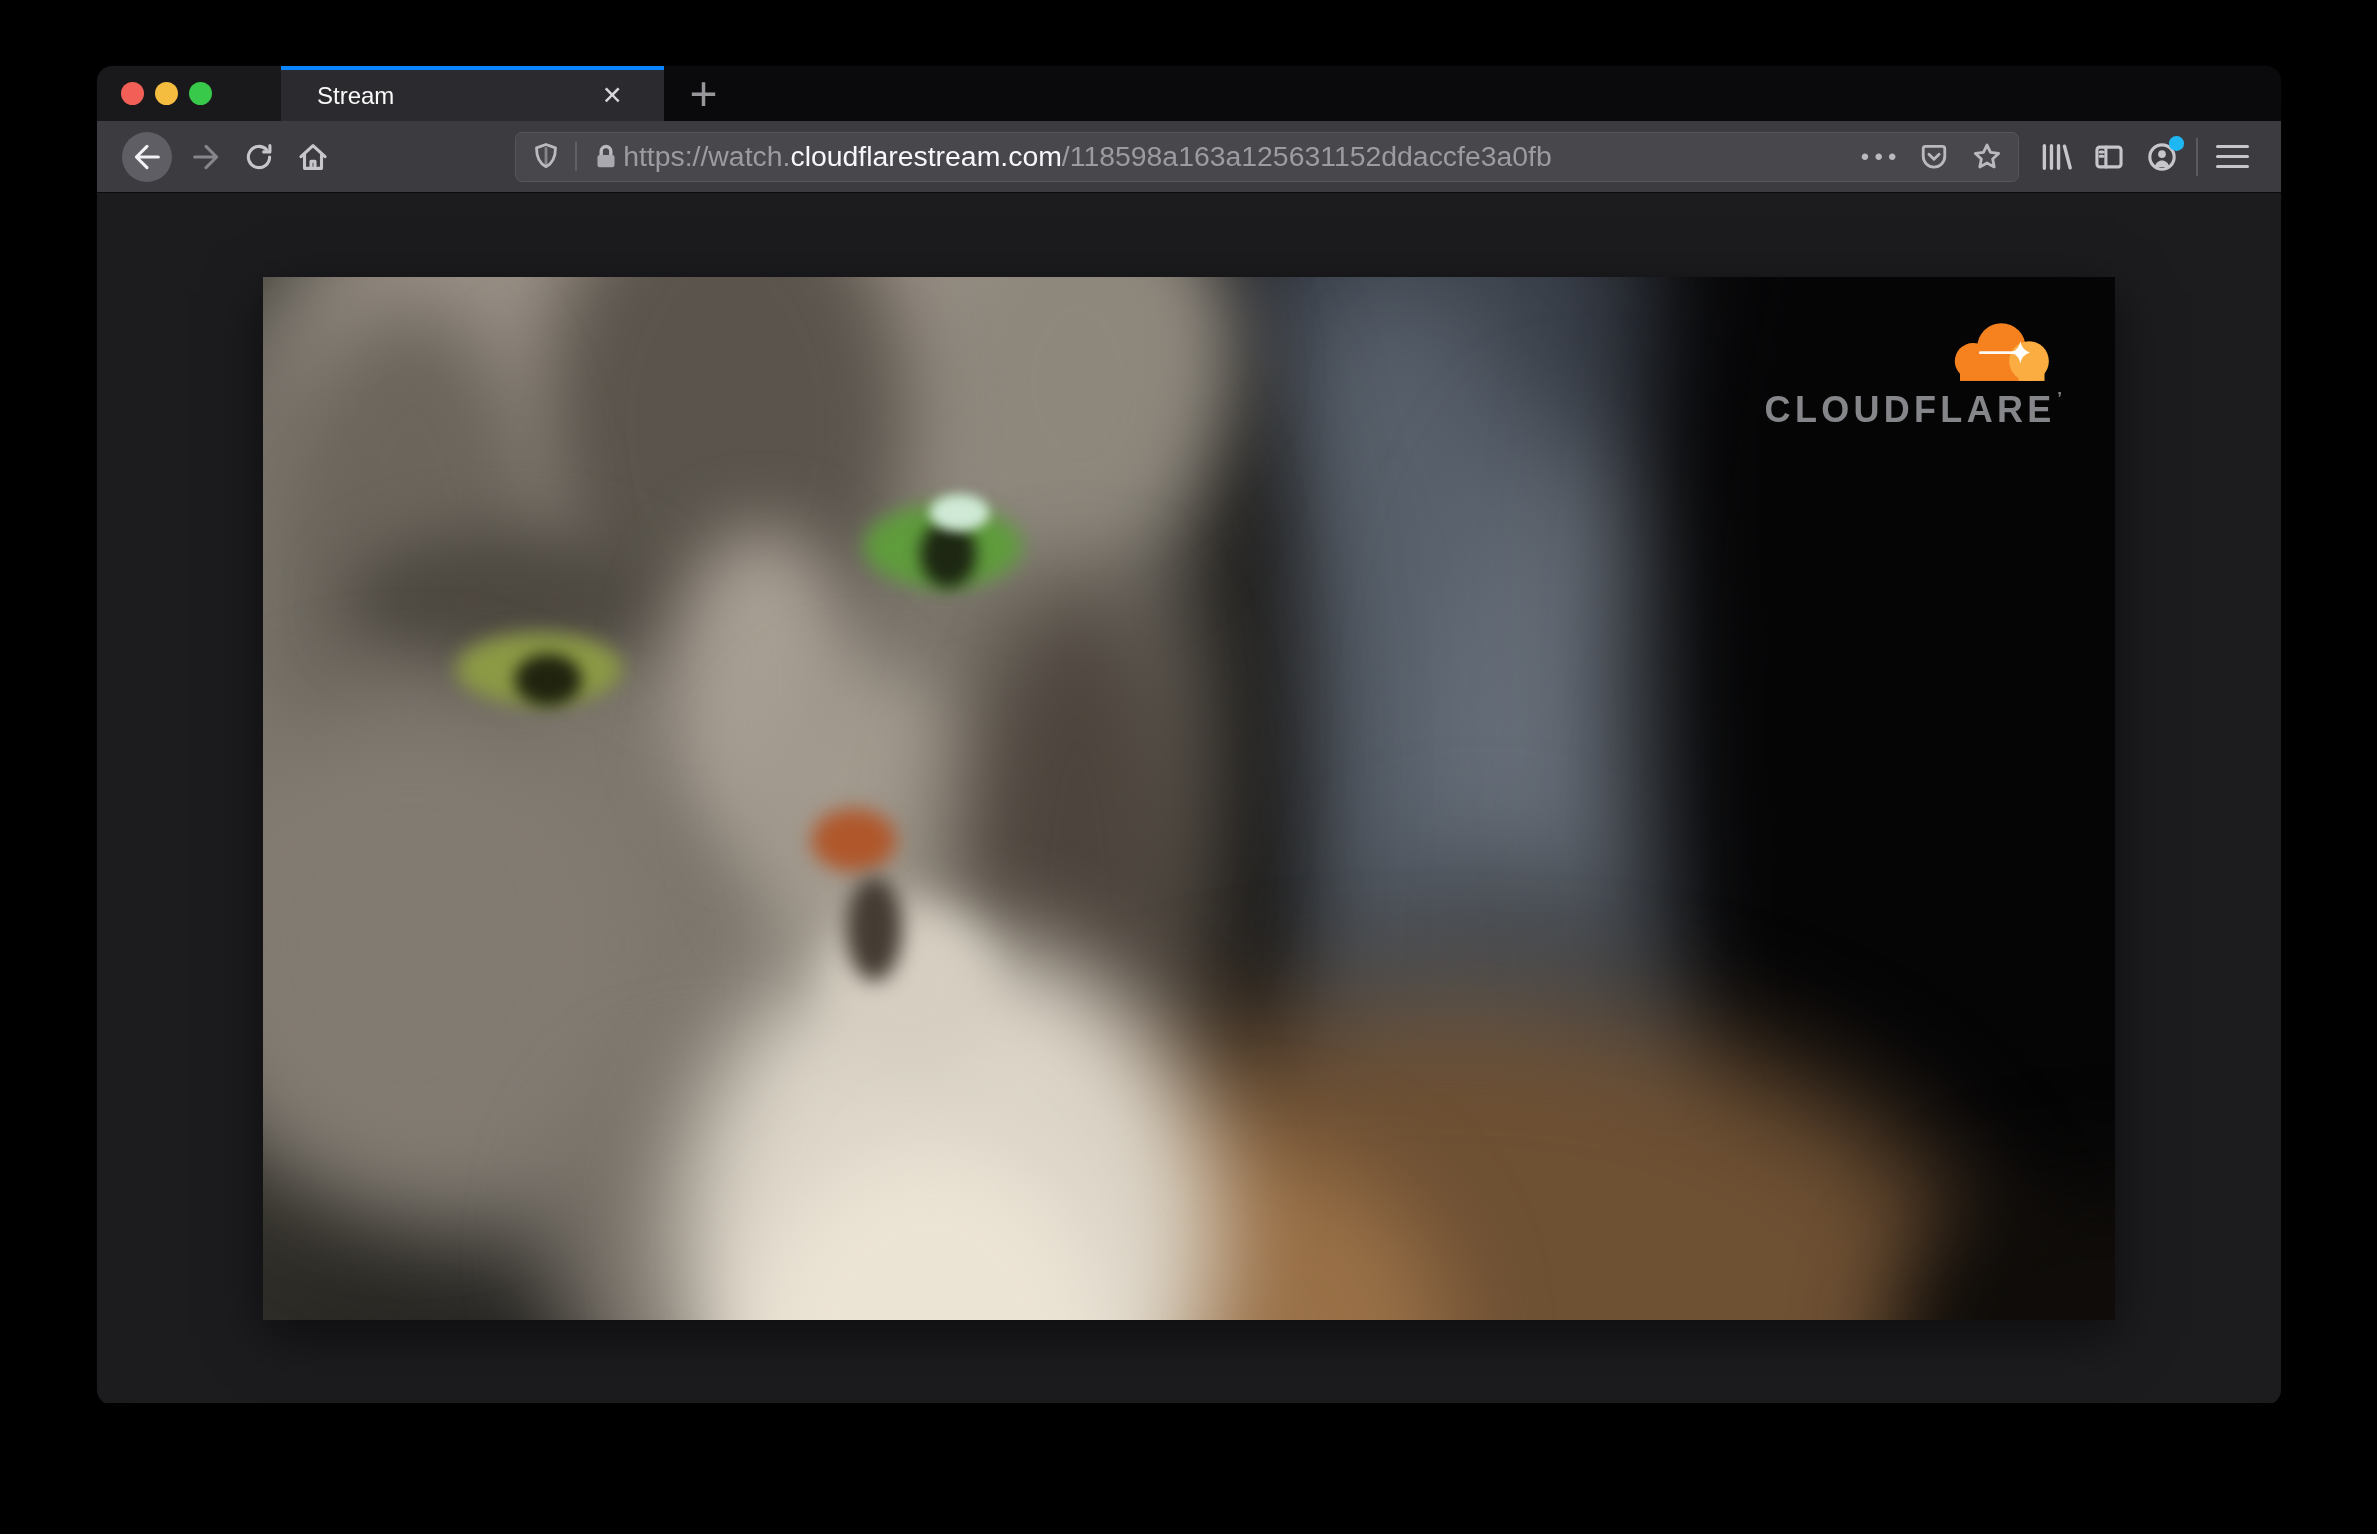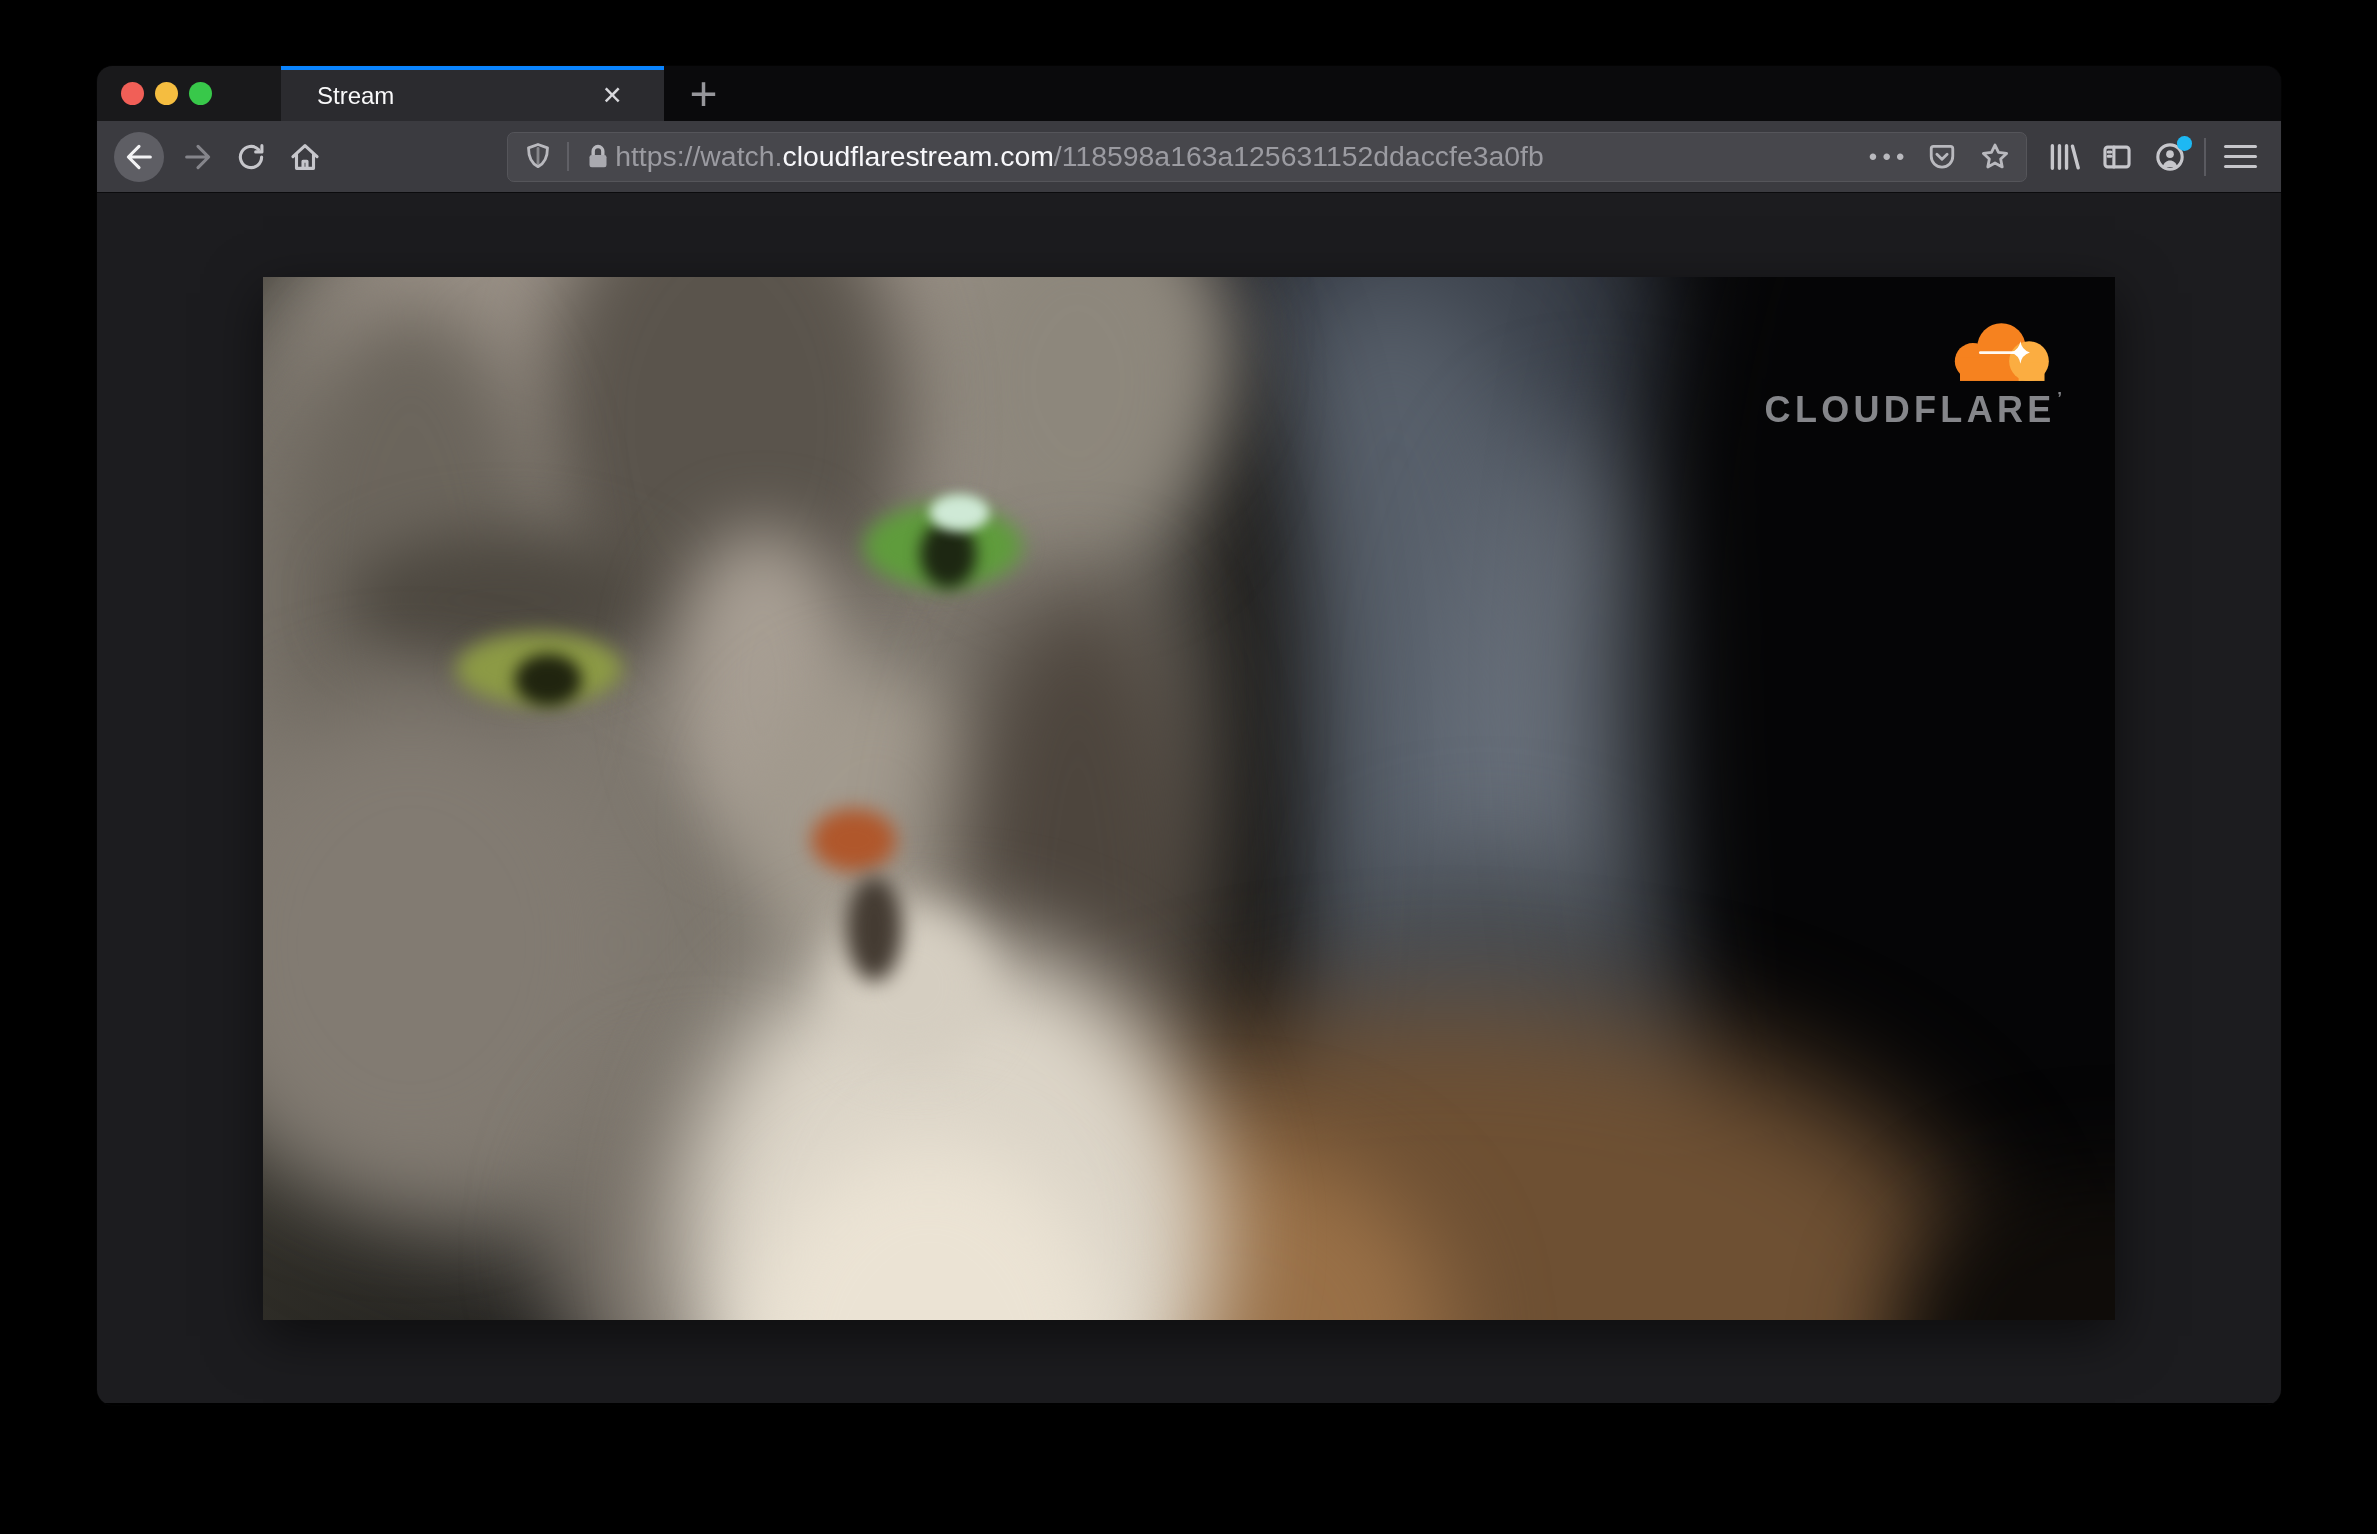--- a/index.html
+++ b/index.html
@@ -24,21 +24,21 @@
          display:flex; align-items:center; padding:0 36px; }
   .tab-title { flex:1; color:#f9f9fa; font-size:24px; white-space:nowrap; overflow:hidden; }
   .tab-close { color:#d8d8dc; font-size:25px; line-height:1; padding:3.4px 5.2px; }
 
   .newtab-area { flex:1; background:#0a0a0c; display:flex; align-items:center; }
   .newtab-btn { color:#96969b; font-size:48px; font-weight:200; line-height:41px;
                 margin-left:17px; padding:0 8.6px; }
 
   
   .toolbar { height:71px; background:#3b3b40; display:flex; align-items:center;
-             padding:0 17px; }
+             padding:0 25px; }
   .nav-circle { width:50px; height:50px; border-radius:50%; background:#5e5e64;
                 display:flex; align-items:center; justify-content:center; flex:none;
                 margin-right:10.3px; }
   .icon-btn { width:48px; height:48px; border-radius:5.2px; display:flex; flex:none;
               align-items:center; justify-content:center; }
   .icon-btn + .icon-btn { margin-left:5.2px; }
   svg.ico { width:34px; height:34px; }
   .stroke-light  { stroke:#f2f2f4; fill:none; stroke-width:2.2; stroke-linecap:round; stroke-linejoin:round; }
   .stroke-dim    { stroke:#85858b; fill:none; stroke-width:2.2; stroke-linecap:round; stroke-linejoin:round; }
   .stroke-norm   { stroke:#c6c6cb; fill:none; stroke-width:2.2; stroke-linecap:round; stroke-linejoin:round; }

